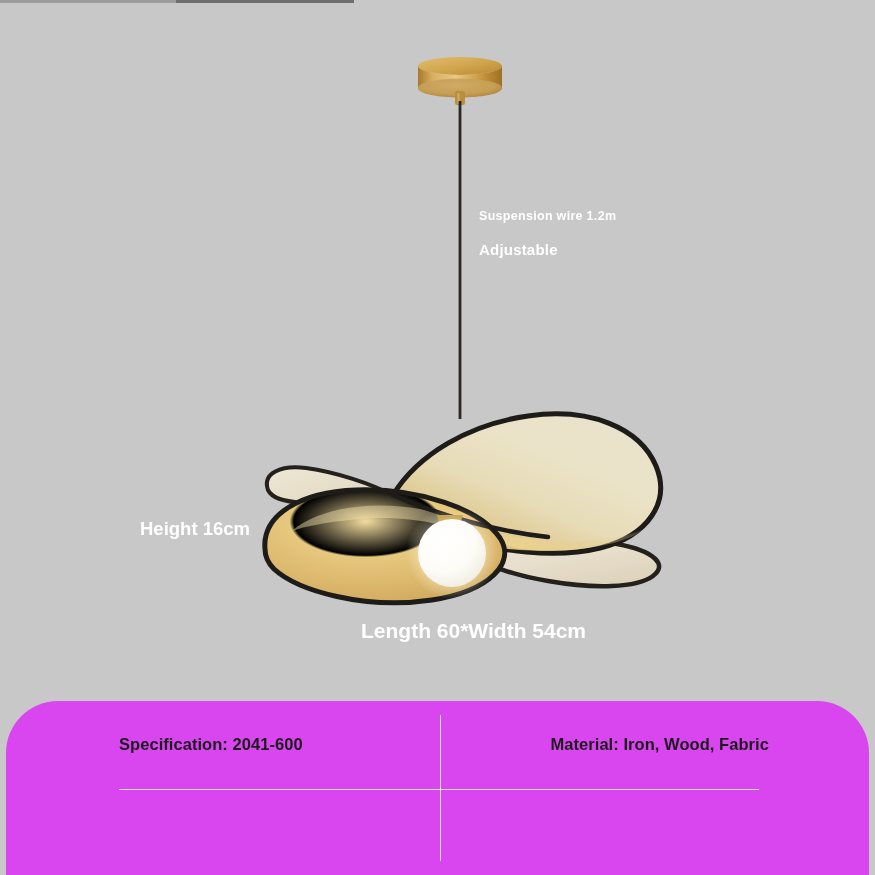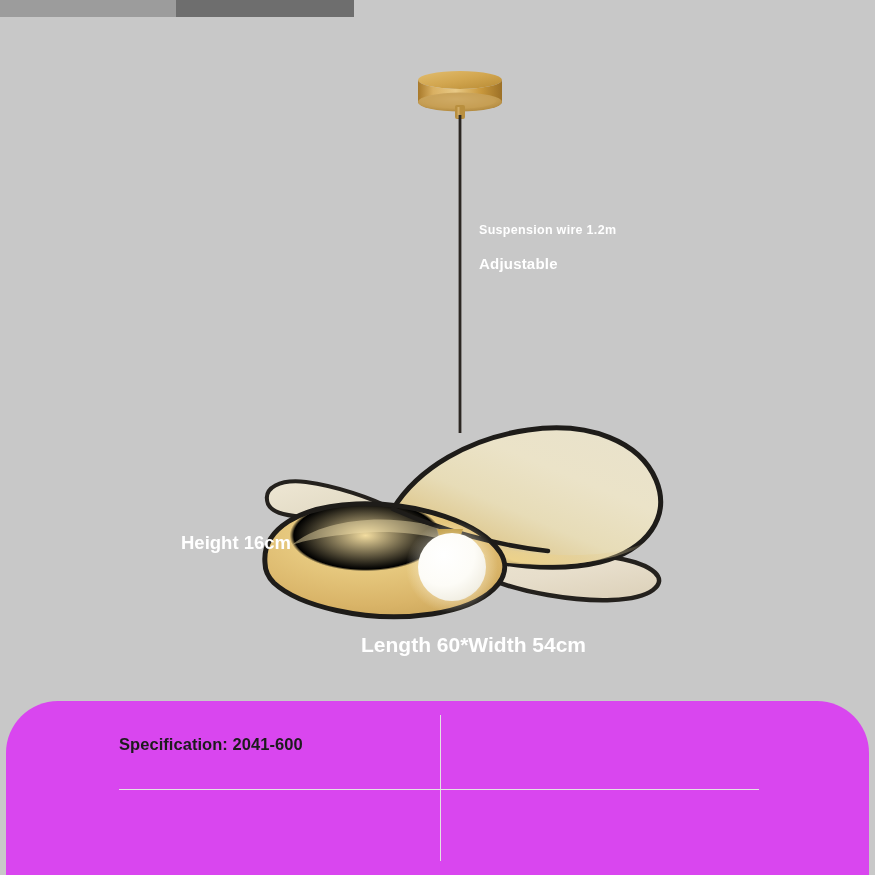--- a/index.html
+++ b/index.html
@@ -44,21 +44,21 @@
     width: 178px;
     background: #6e6e6e;
     font-size: 21px;
     font-weight: 700;
     padding-bottom: 2px;
   }
 
   
   #stage {
     position: absolute;
-    top: 17px; left: 0;
+    top: 3px; left: 0;
     width: 875px;
     height: 712px;
   }
   #lamp-svg { display: block; }
 
   
   .annot {
     position: absolute;
     color: #ffffff;
     font-weight: 700;
@@ -71,21 +71,20 @@
     letter-spacing: 0.3px;
   }
   #annot-adjustable {
     left: 479px; top: 238px;
     font-size: 15px;
     letter-spacing: 0.2px;
   }
   #annot-height {
     left: 140px; top: 515px;
     font-size: 18.5px;
-    margin-left: 41px;
   }
   #annot-length {
     left: 361px; top: 616px;
     font-size: 21px;
   }
 
   
   #spec-panel {
     position: absolute;
     left: 6px;
@@ -280,18 +279,21 @@
     <div class="annot" id="annot-adjustable">Adjustable</div>
     <div class="annot" id="annot-height">Height 16cm</div>
     <div class="annot" id="annot-length">Length 60*Width 54cm</div>
   </div>
 
   <div id="spec-panel">
     <div id="spec-grid">
       <div class="spec-cell">
         <span class="spec-text">Specification: 2041-600</span>
       </div>
+      <div class="spec-cell">
+        <span class="spec-text">Material: Iron, Wood, Fabric</span>
+      </div>
     </div>
     <div id="divider-v"></div>
     <div id="divider-h"></div>
   </div>
 
 </div>
 
 </body></html>

